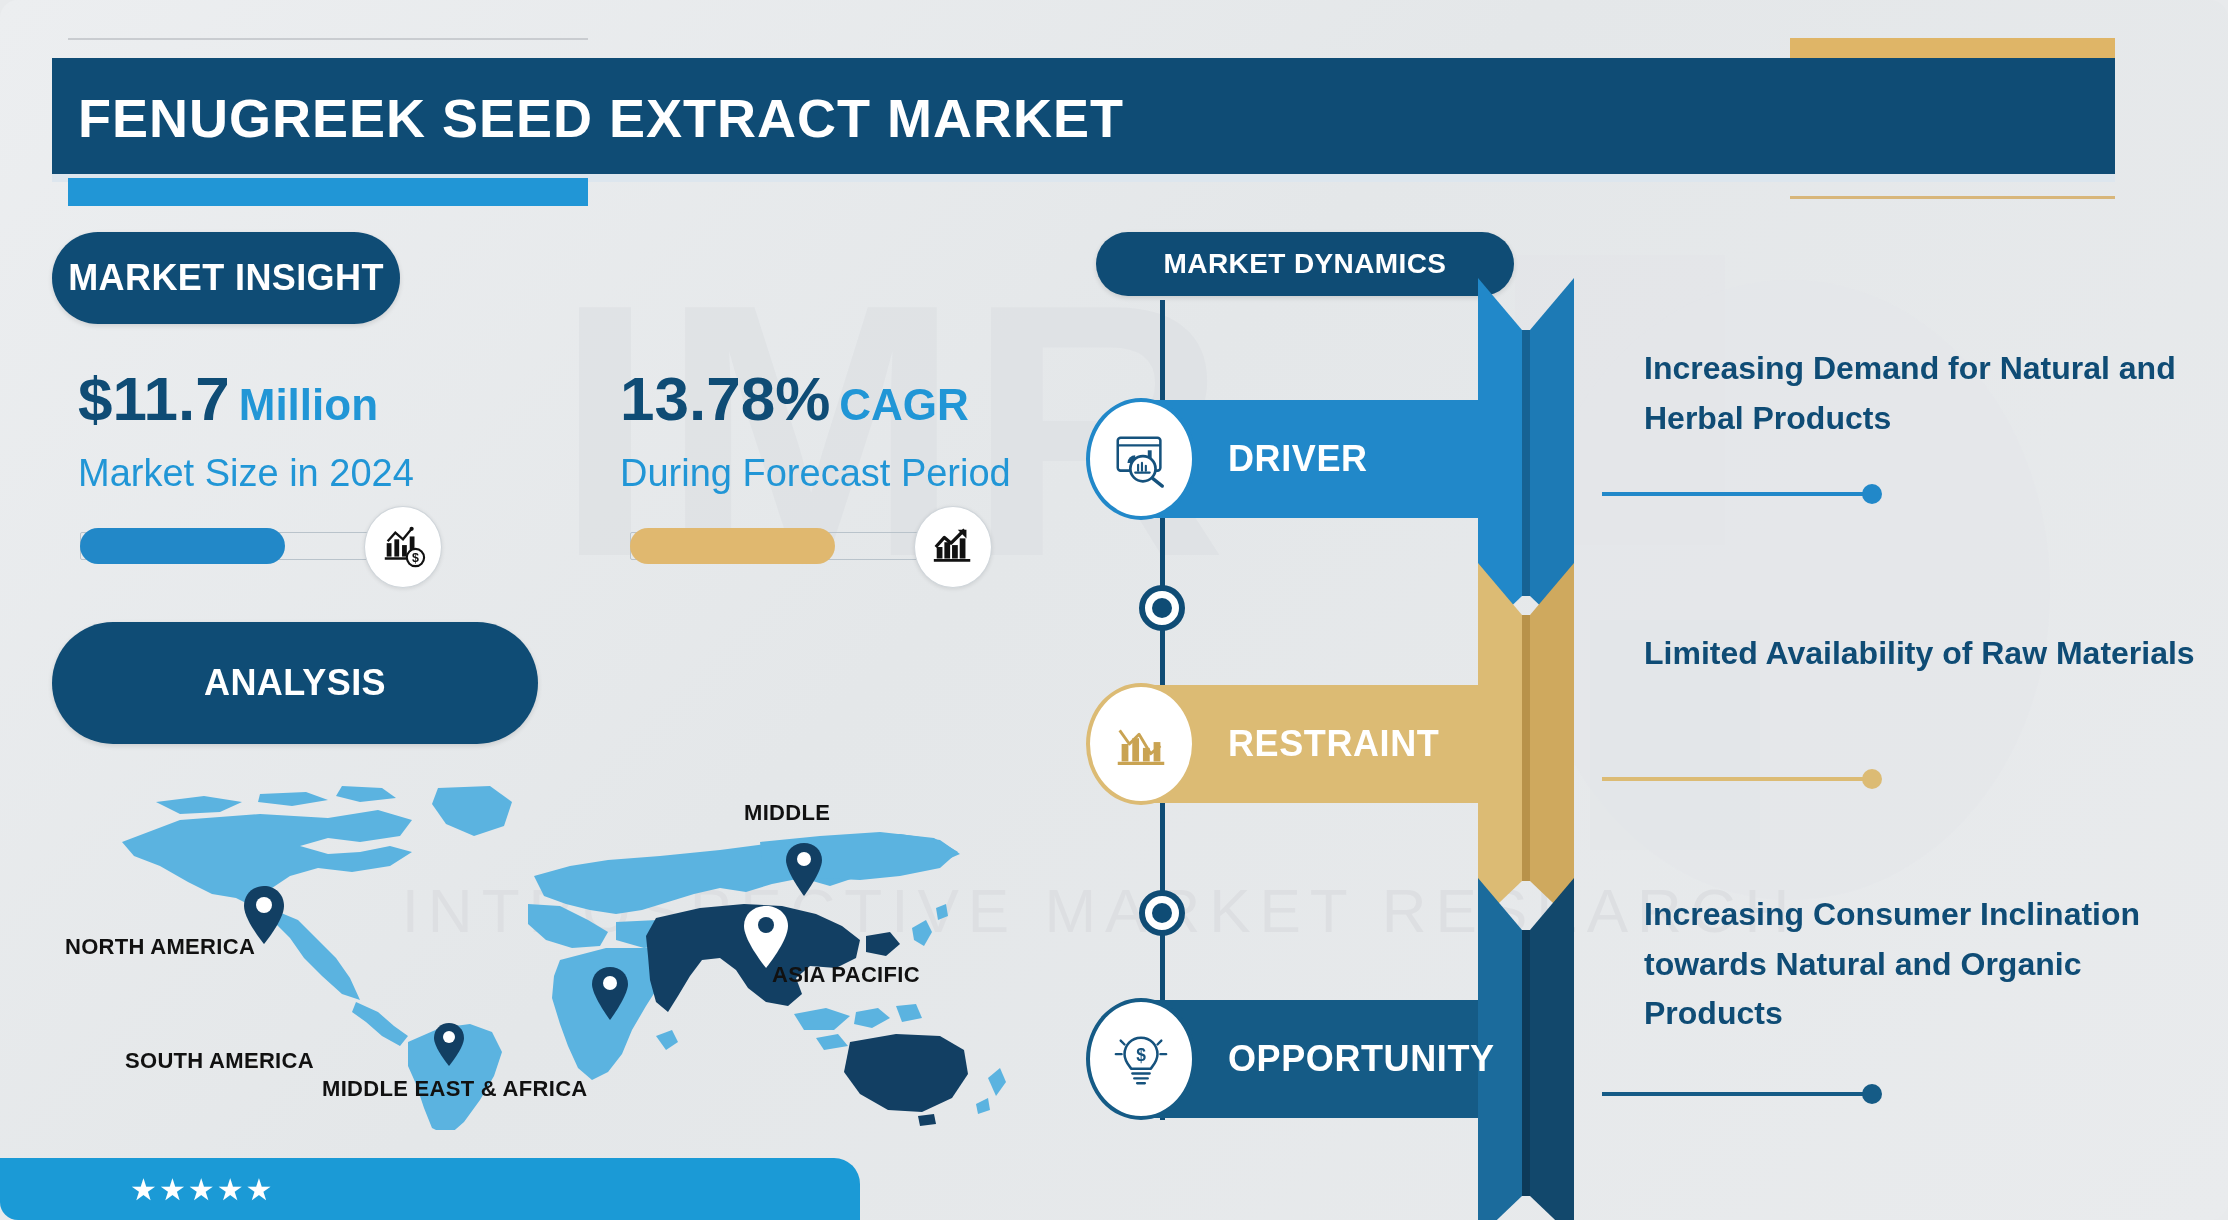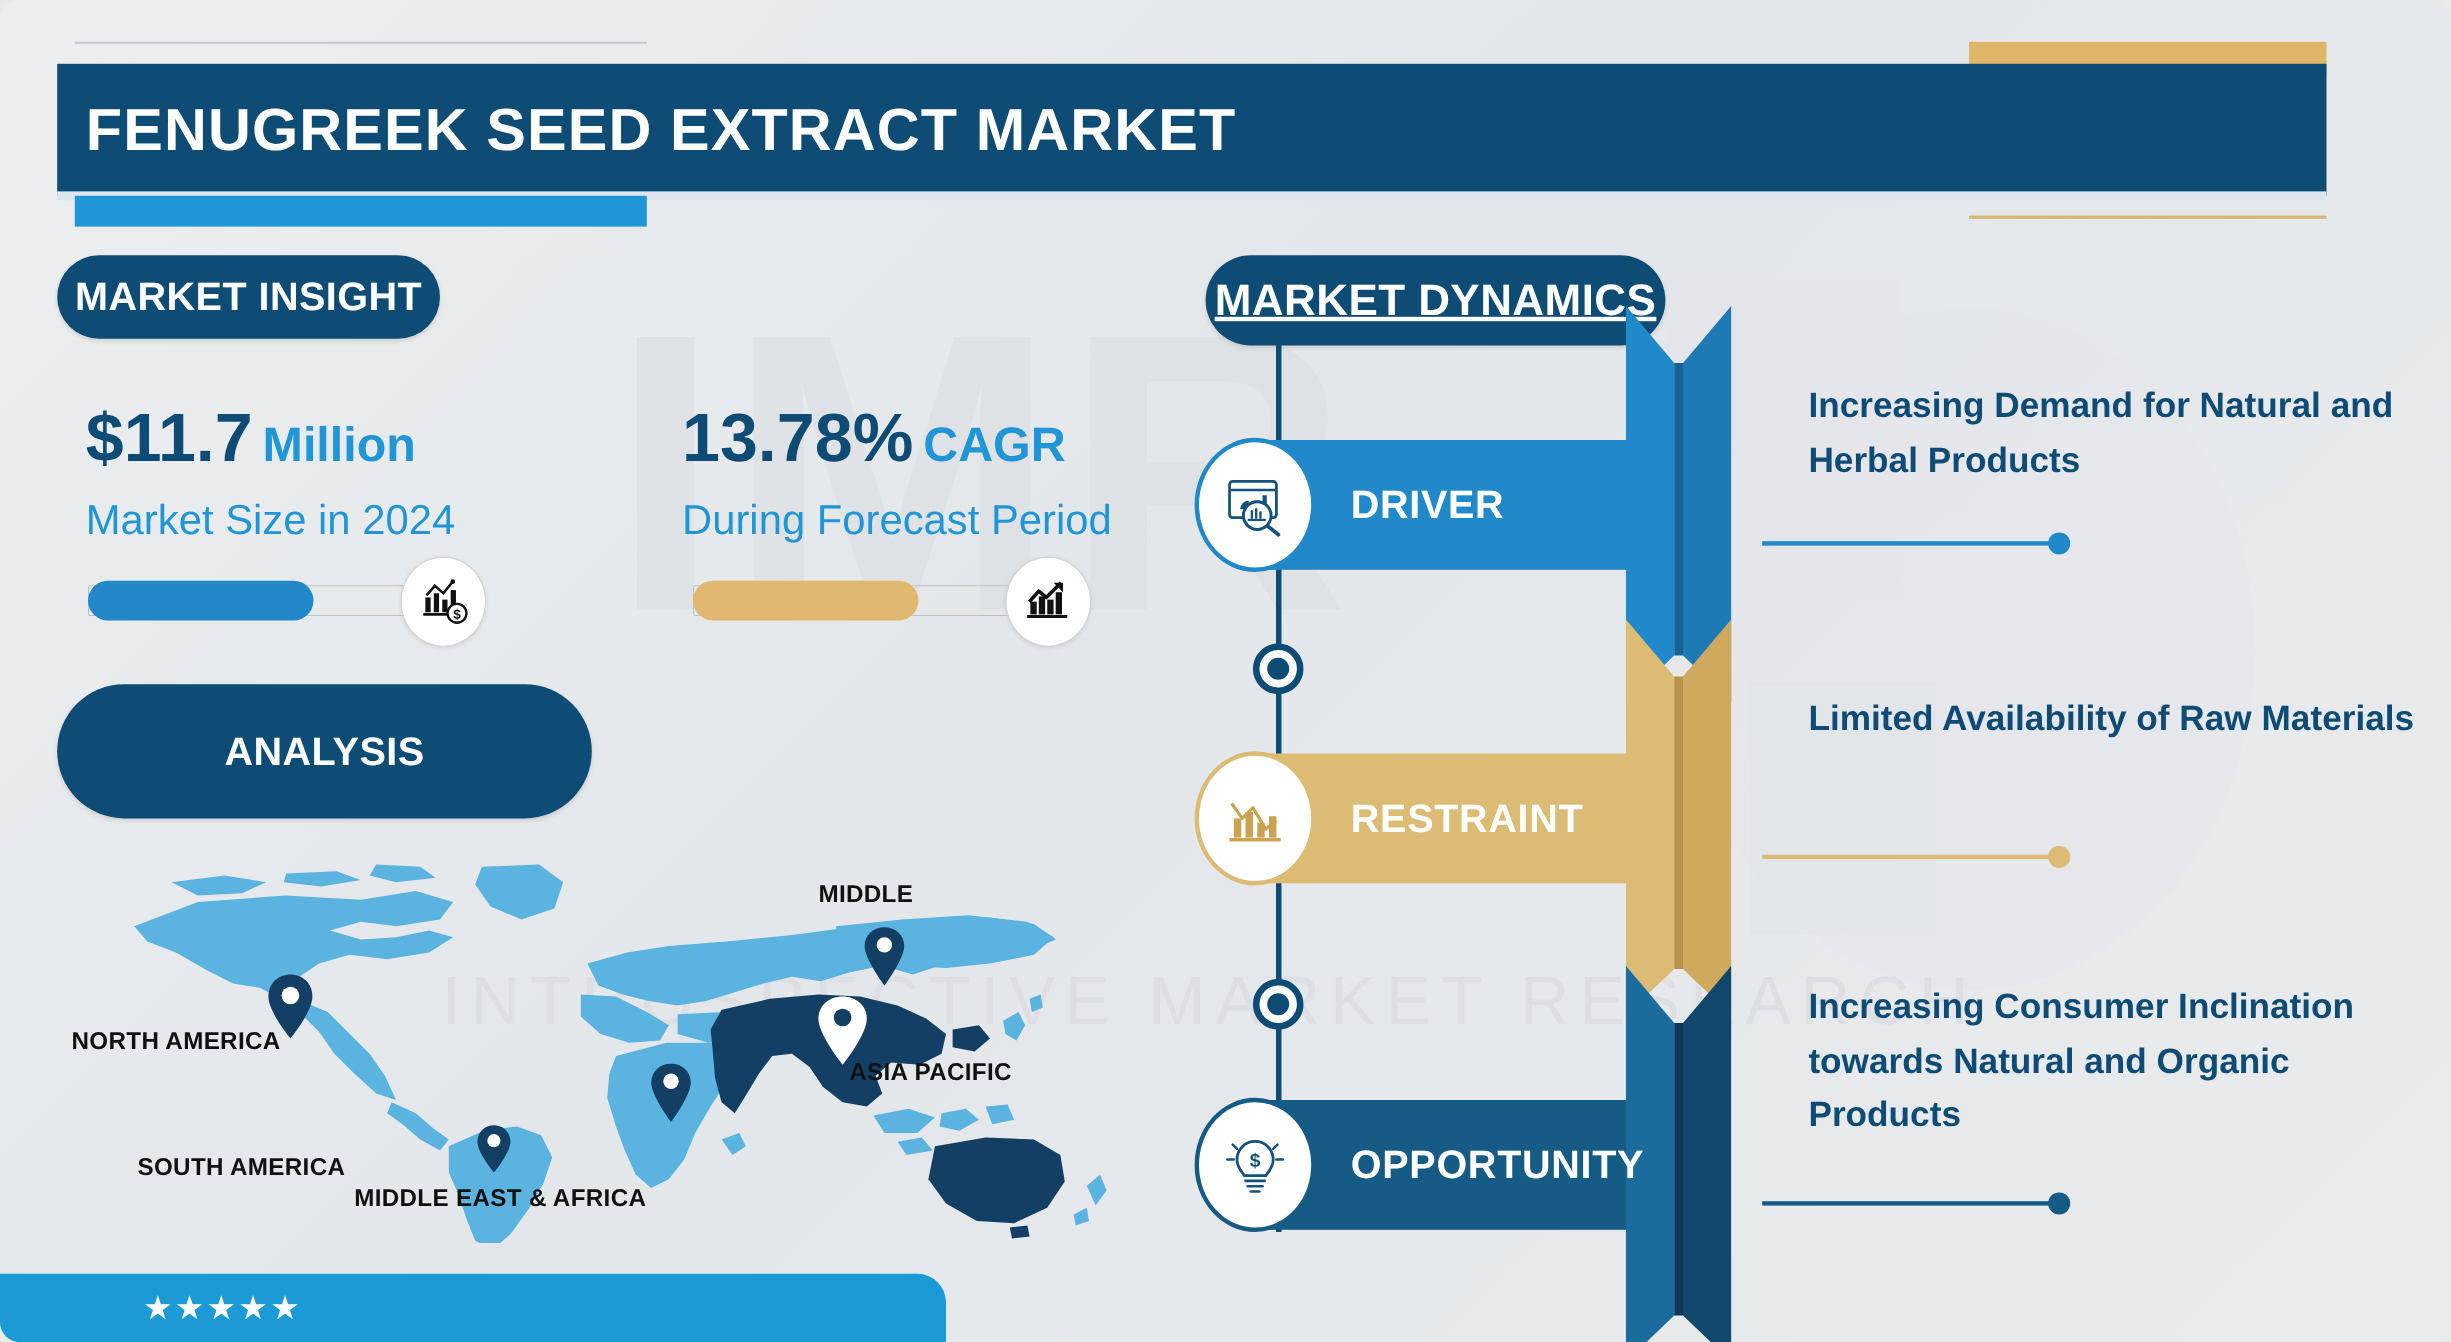--- a/index.html
+++ b/index.html
@@ -74,26 +74,26 @@
 
   
   .pill {
     position:absolute;
     background:#0f4c75; color:#fff;
     border-radius:999px;
     display:flex; align-items:center; justify-content:center;
     font-weight:600; letter-spacing:.4px;
     box-shadow:0 2px 5px rgba(0,0,0,.12);
   }
-  #pill-insight { left:52px; top:232px; width:348px; height:76px; font-size:36px; }
+  #pill-insight { left:52px; top:232px; width:348px; height:92px; font-size:36px; }
   #pill-geo {
     left:52px; top:622px; width:486px; height:122px; font-size:36px;
     flex-direction:column; line-height:1.22; text-align:center;
   }
-  #pill-dynamics { left:1096px; top:232px; width:418px; height:82px; font-size:40px;text-decoration:underline; }
+  #pill-dynamics { left:1096px; top:232px; width:418px; height:64px; font-size:28px; }
 
   
   .stat { position:absolute; }
   #stat1 { left:78px; top:368px; width:420px; }
   #stat2 { left:620px; top:368px; width:470px; }
   .stat-value { font-size:62px; font-weight:700; color:#0f4c75; line-height:1; white-space:nowrap; }
   .stat-value .unit { color:#2196d6; font-size:44px; font-weight:600; margin-left:9px;text-align:right; }
   .stat-sub { margin-top:22px; font-size:38px; font-weight:500; color:#2196d6; white-space:nowrap; }
 
   

